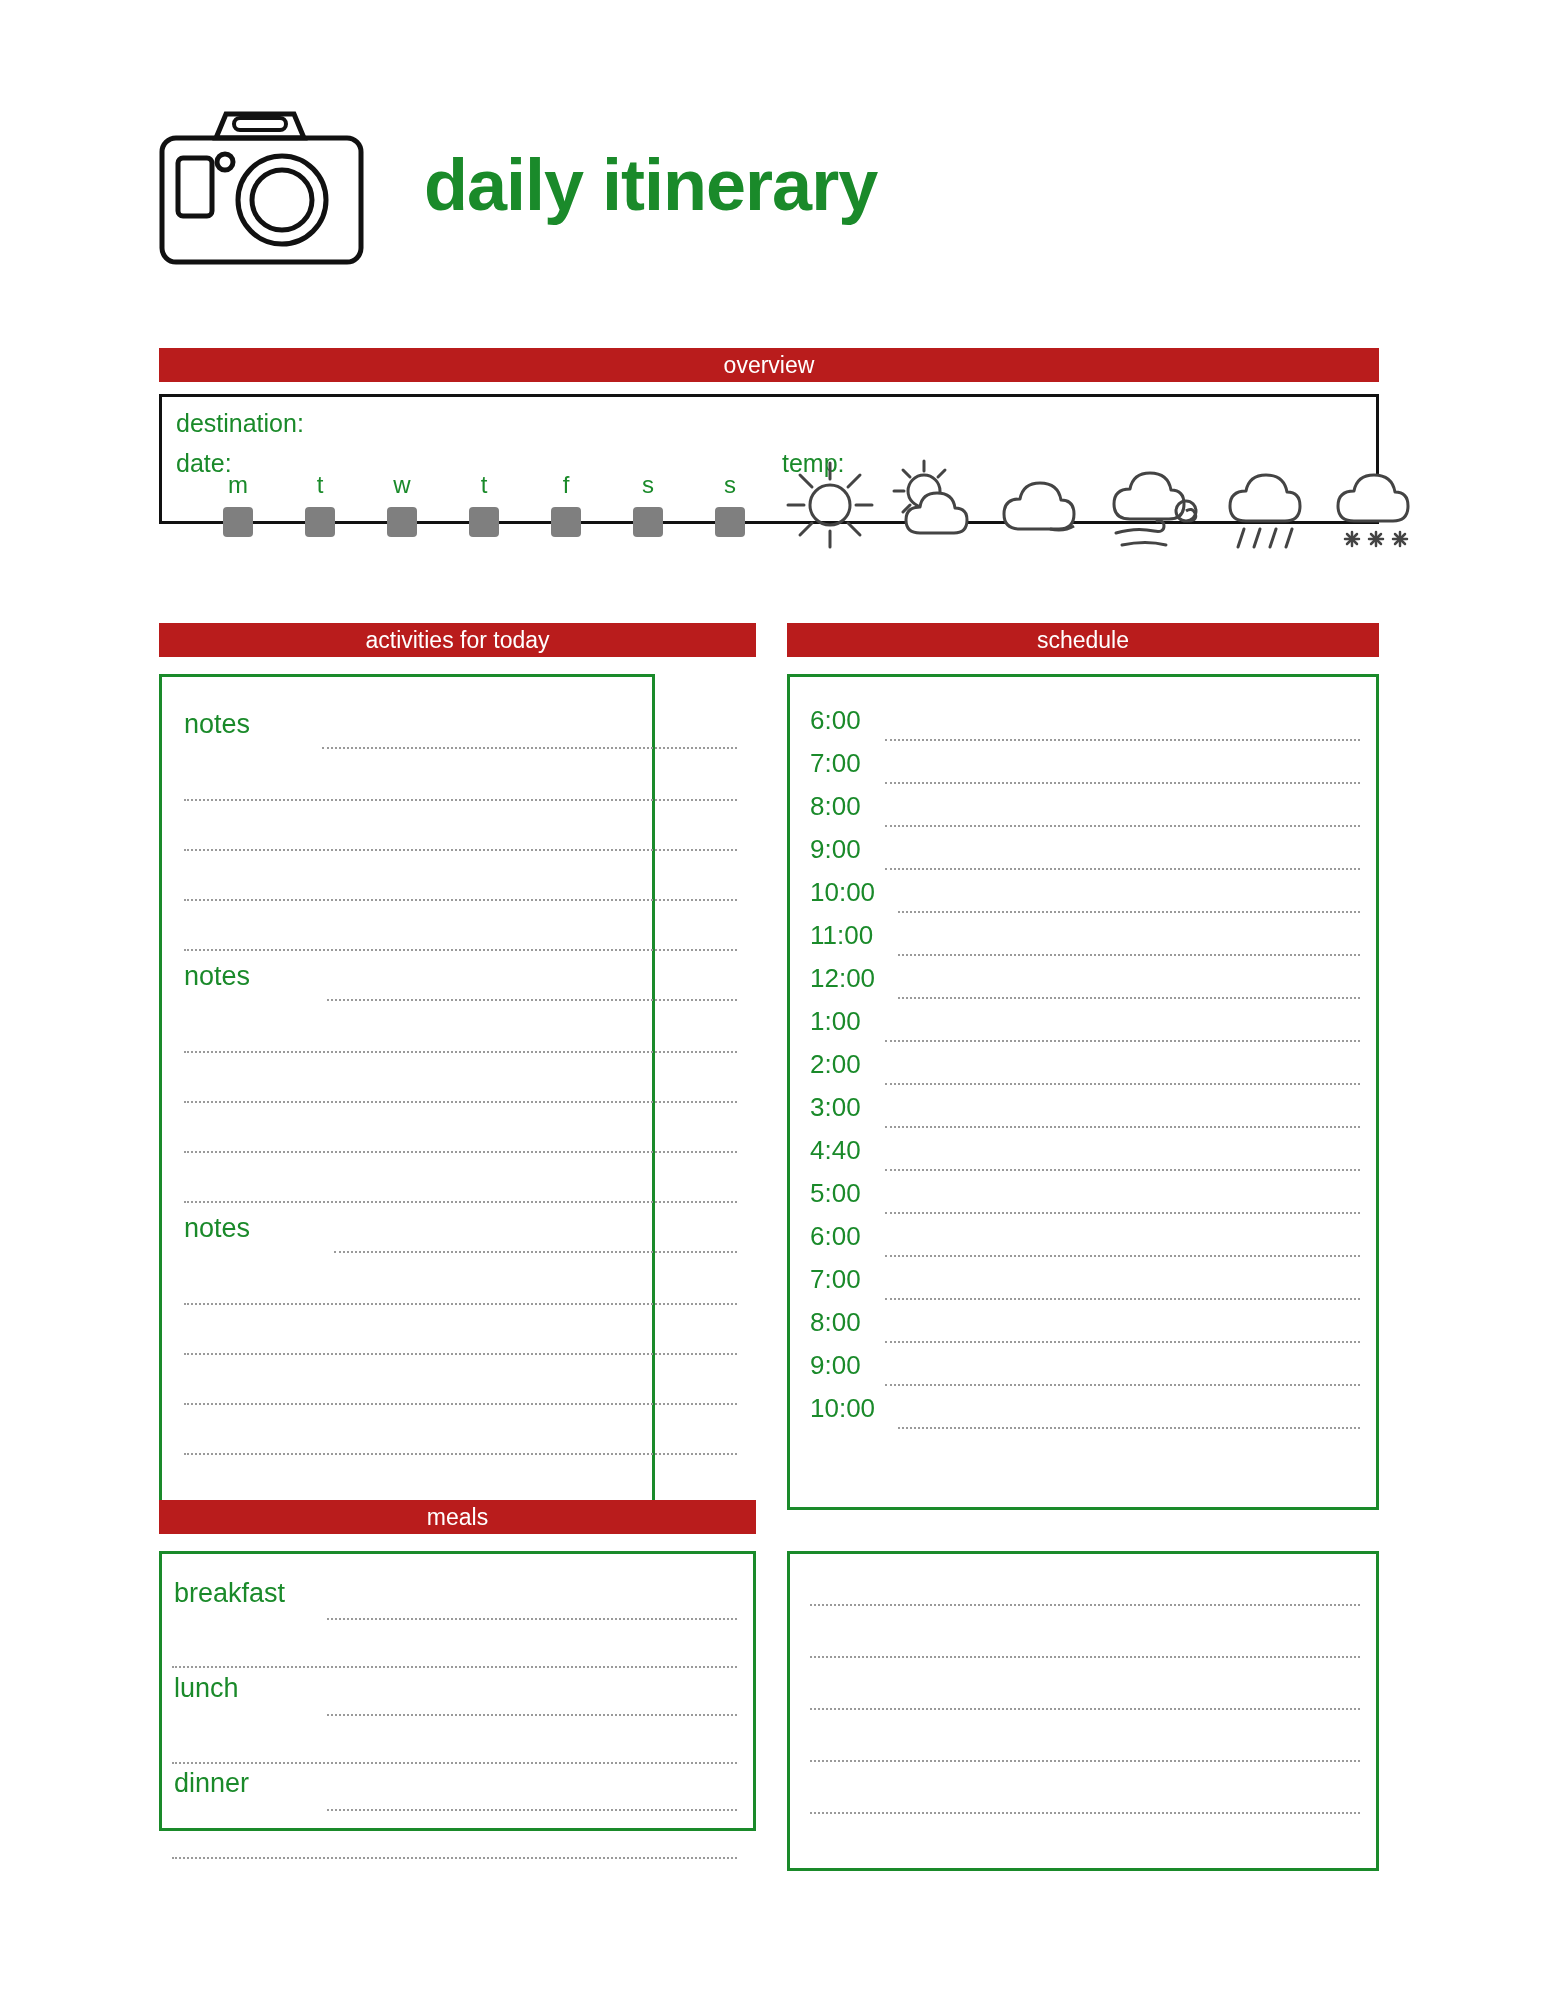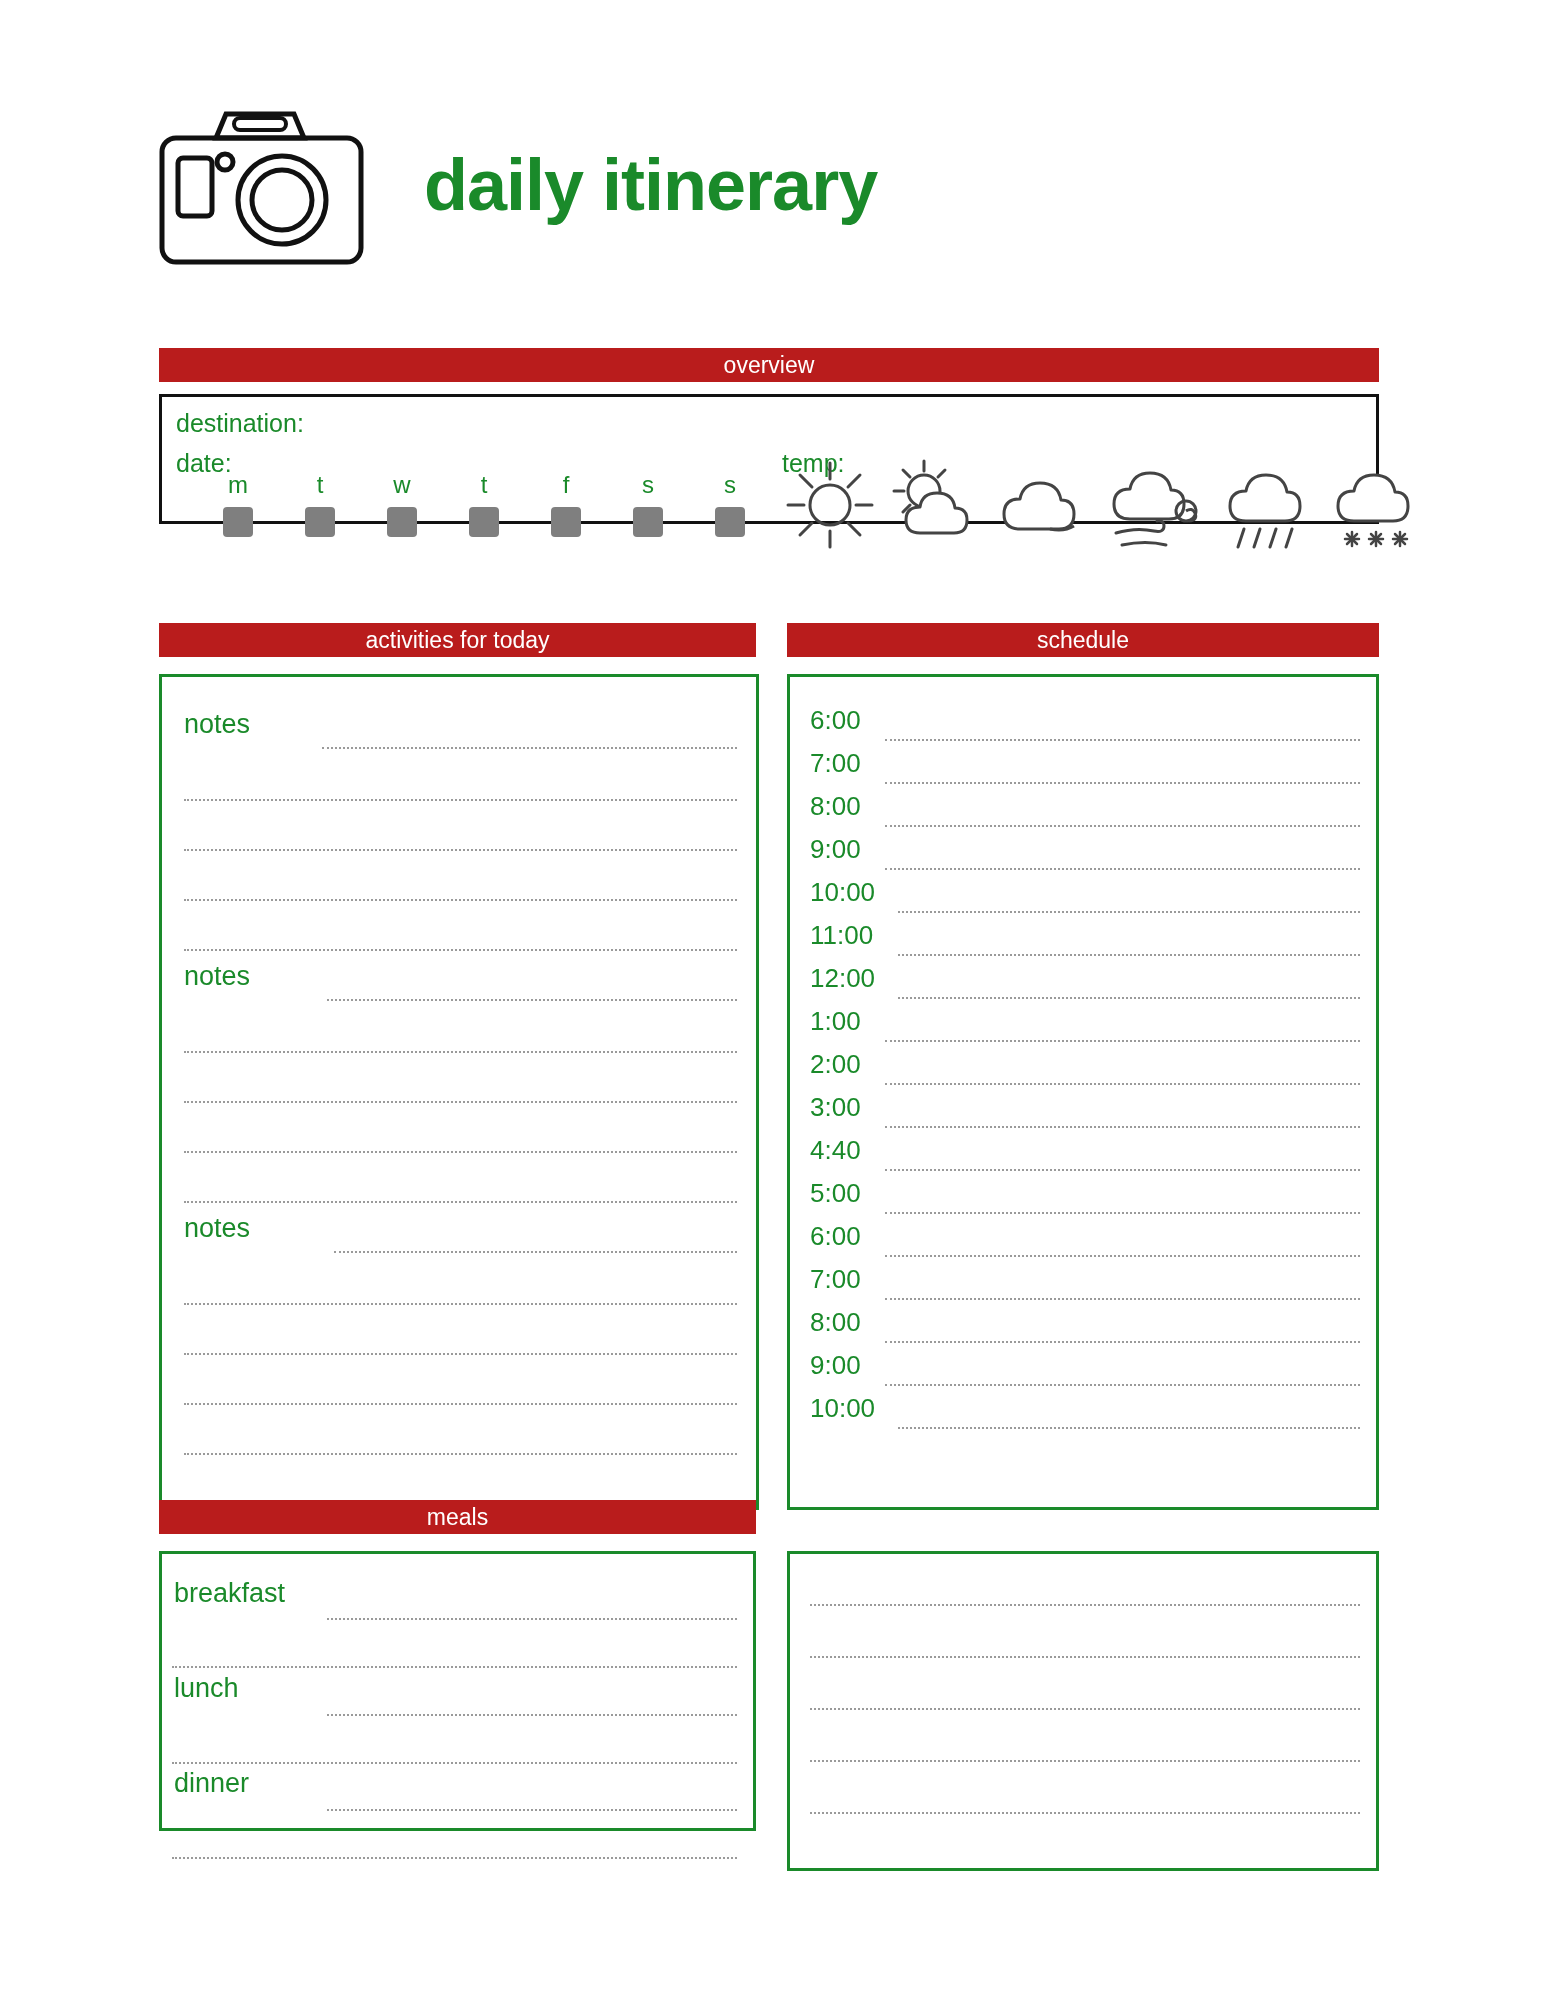--- a/index.html
+++ b/index.html
@@ -282,21 +282,21 @@
                 <line x1="5" y1="-5" x2="-5" y2="5"></line>
             </g>
           </g>
         </svg>
       </span>
     </div>
   </div>
 
   <div class="bar" style="left:155px; top:623px; width:597px;">activities for today</div>
 
-  <div class="panel" style="left:155px; top:674px; width:600px; height:836px;padding-left:48px;">
+  <div class="panel" style="left:155px; top:674px; width:496px; height:836px;padding-left:48px;">
 
     <div class="notes-label" style="left:22px; top:32px;">notes</div>
     <div class="dline" style="left:160px; top:70px; width:415px;"></div>
     <div class="dline" style="left:22px;  top:122px; width:553px;"></div>
     <div class="dline" style="left:22px;  top:172px; width:553px;"></div>
     <div class="dline" style="left:22px;  top:222px; width:553px;"></div>
     <div class="dline" style="left:22px;  top:272px; width:553px;"></div>
 
     <div class="notes-label" style="left:22px; top:284px;">notes</div>
     <div class="dline" style="left:165px; top:322px; width:410px;"></div>

